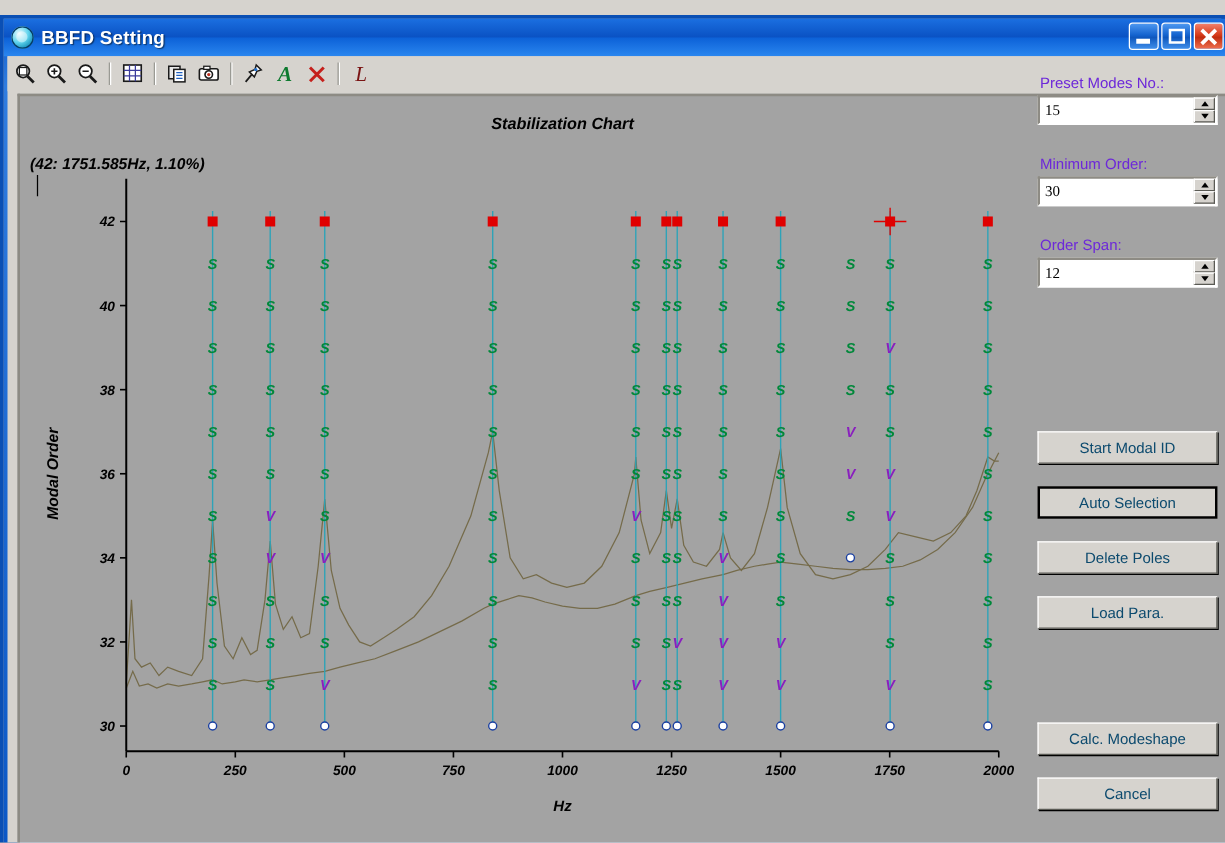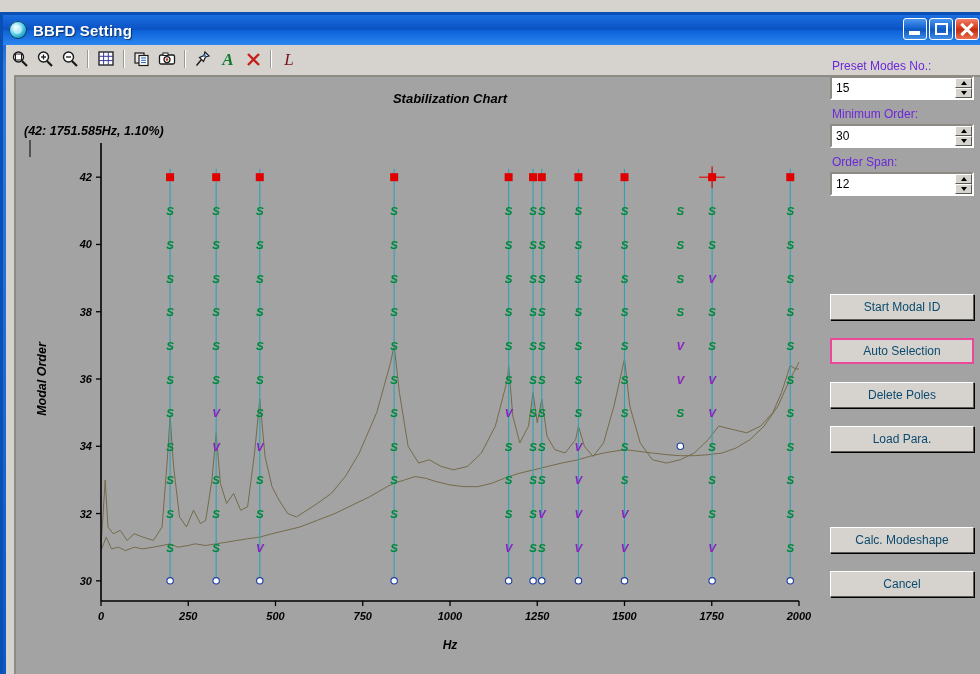--- a/index.html
+++ b/index.html
@@ -93,21 +93,21 @@
   .chart-svg{display:block;}
 
   
   .side{
     position:absolute;left:824px;top:14px;width:146px;height:617px;
   }
   .side-label{
     font-size:12px;color:#6d28d9;margin:0 0 3px 2px;white-space:nowrap;
   }
   .spin-wrap{
-    position:relative;width:144px;height:24px;margin-bottom:7px;
+    position:relative;width:144px;height:24px;margin-bottom:24px;font-family:Liberation Serif, serif;
   }
   .spin-field{
     position:absolute;left:0;top:0;width:144px;height:24px;
     background:#fff;box-sizing:border-box;
     border:2px solid #8d8b84;border-right-color:#fff;border-bottom-color:#fff;
     font-size:12px;color:#000;
     padding:3px 0 0 4px;
   }
   .spin-btns{
     position:absolute;right:2px;top:2px;width:17px;height:20px;
@@ -131,21 +131,21 @@
     border:1px solid #fff;
     border-right-color:#5a5a54;border-bottom-color:#5a5a54;
     box-shadow:1px 1px 0 #000;
     box-sizing:border-box;
     font-family:"Liberation Sans", sans-serif;
     font-size:12px;color:#0c4a6e;
     display:flex;align-items:center;justify-content:center;
     cursor:default;
   }
   .pbtn.focus{
-    border:2px solid #ec4899;
+    border:2px solid #000000;
     box-shadow:none;
   }
 </style>
 </head>
 <body>
 
 <div id="app">
 
   <div class="win-frame">
 

